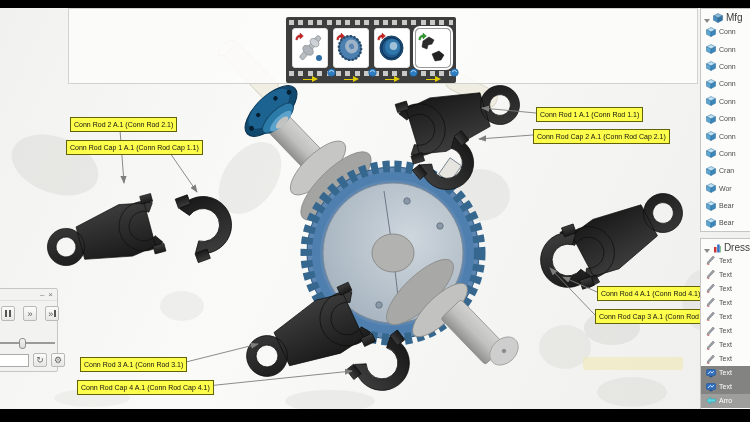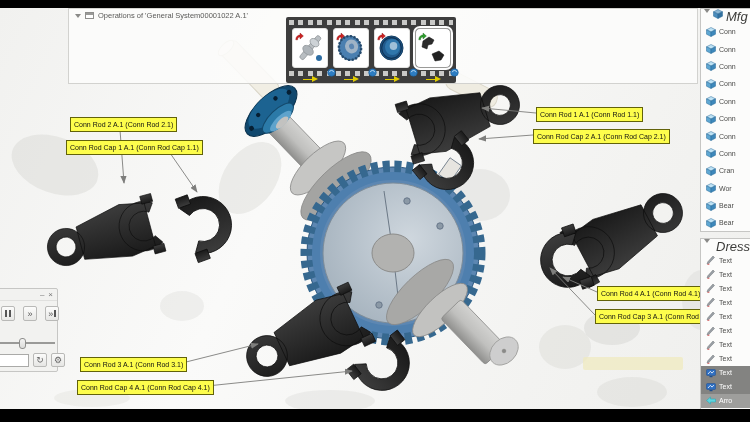--- a/index.html
+++ b/index.html
@@ -33,21 +33,21 @@
   .badge{position:absolute;}
   .badge-tl{left:1px;top:1px;} .badge-br{right:1px;bottom:1px;}
   .adv{position:absolute;top:59px;width:15px;height:7px;}
   .adv i{position:absolute;left:0;top:2.6px;width:9px;height:1.8px;background:#e0cc00;}
   .adv b{position:absolute;right:0;top:0;width:0;height:0;border-left:6px solid #e0cc00;border-top:3.5px solid transparent;border-bottom:3.5px solid transparent;}
 
   
   .side-panel{position:absolute;left:700px;width:50px;background:#fcfcfb;border:1px solid #c6c6c4;border-right:none;box-sizing:border-box;z-index:4;overflow:hidden;}
   #panel-mfg{top:8px;height:224px;}
   #panel-dress{top:238px;height:176px;}
-  .sp-header{display:flex;align-items:flex-start;gap:3px;height:14px;padding-left:3px;font-size:13px;color:#3c3c3a;white-space:nowrap;font-style:italic;}
+  .sp-header{display:flex;align-items:flex-end;gap:3px;height:14px;padding-left:3px;font-size:10px;color:#3c3c3a;white-space:nowrap;}
   .rt-row{display:flex;align-items:center;gap:3px;height:17.4px;padding-left:5px;font-size:7px;color:#4c4c4a;white-space:nowrap;}
   .rb-row{display:flex;align-items:center;gap:3px;height:14.1px;padding-left:5px;font-size:7px;color:#4c4c4a;white-space:nowrap;}
   .rb-row.sel{background:#838381;color:#fff;}
   .rb-row.sel2{background:#9e9e9c;color:#fff;}
 
   
   #player{position:absolute;left:-12px;top:288px;width:70px;height:84px;z-index:4;
     background:#f2f2f0;border:1px solid #c6c6c4;border-radius:2px;box-sizing:border-box;}
   #player-titlebar{display:flex;justify-content:flex-end;align-items:center;gap:4px;height:11px;padding-right:4px;
     font-size:8px;color:#777;border-bottom:1px solid #e0e0de;}
@@ -197,25 +197,20 @@
   <div class="callout" style="left:70px;top:117px;">Conn Rod 2 A.1 (Conn Rod 2.1)</div>
   <div class="callout" style="left:66px;top:140px;">Conn Rod Cap 1 A.1 (Conn Rod Cap 1.1)</div>
   <div class="callout" style="left:536px;top:107px;">Conn Rod 1 A.1 (Conn Rod 1.1)</div>
   <div class="callout" style="left:533px;top:129px;">Conn Rod Cap 2 A.1 (Conn Rod Cap 2.1)</div>
   <div class="callout" style="left:597px;top:286px;">Conn Rod 4 A.1 (Conn Rod 4.1)</div>
   <div class="callout" style="left:595px;top:309px;">Conn Rod Cap 3 A.1 (Conn Rod Cap 3.1)</div>
   <div class="callout" style="left:80px;top:357px;">Conn Rod 3 A.1 (Conn Rod 3.1)</div>
   <div class="callout" style="left:77px;top:380px;">Conn Rod Cap 4 A.1 (Conn Rod Cap 4.1)</div>
 
   <div id="ops-panel">
-    <div id="ops-header">
-      <span class="tri-down"></span>
-      <span class="win-icon"></span>
-      <span>Operations of 'General System00001022 A.1'</span>
-    </div>
 
     <div id="filmstrip">
       <div class="holes" id="holes-top"></div>
       <div class="holes" id="holes-bottom"></div>
 
       <div class="frame" style="left:6px;">
         <svg width="32" height="34" viewBox="0 0 32 34">
           <g transform="rotate(40 16 17)">
             <rect x="13.5" y="2" width="5" height="29" rx="2" fill="#b9bec2" stroke="#8d9296" stroke-width="0.7"></rect>
             <ellipse cx="16" cy="10" rx="5" ry="3.5" fill="#cdd2d6" stroke="#8d9296" stroke-width="0.7"></ellipse>

